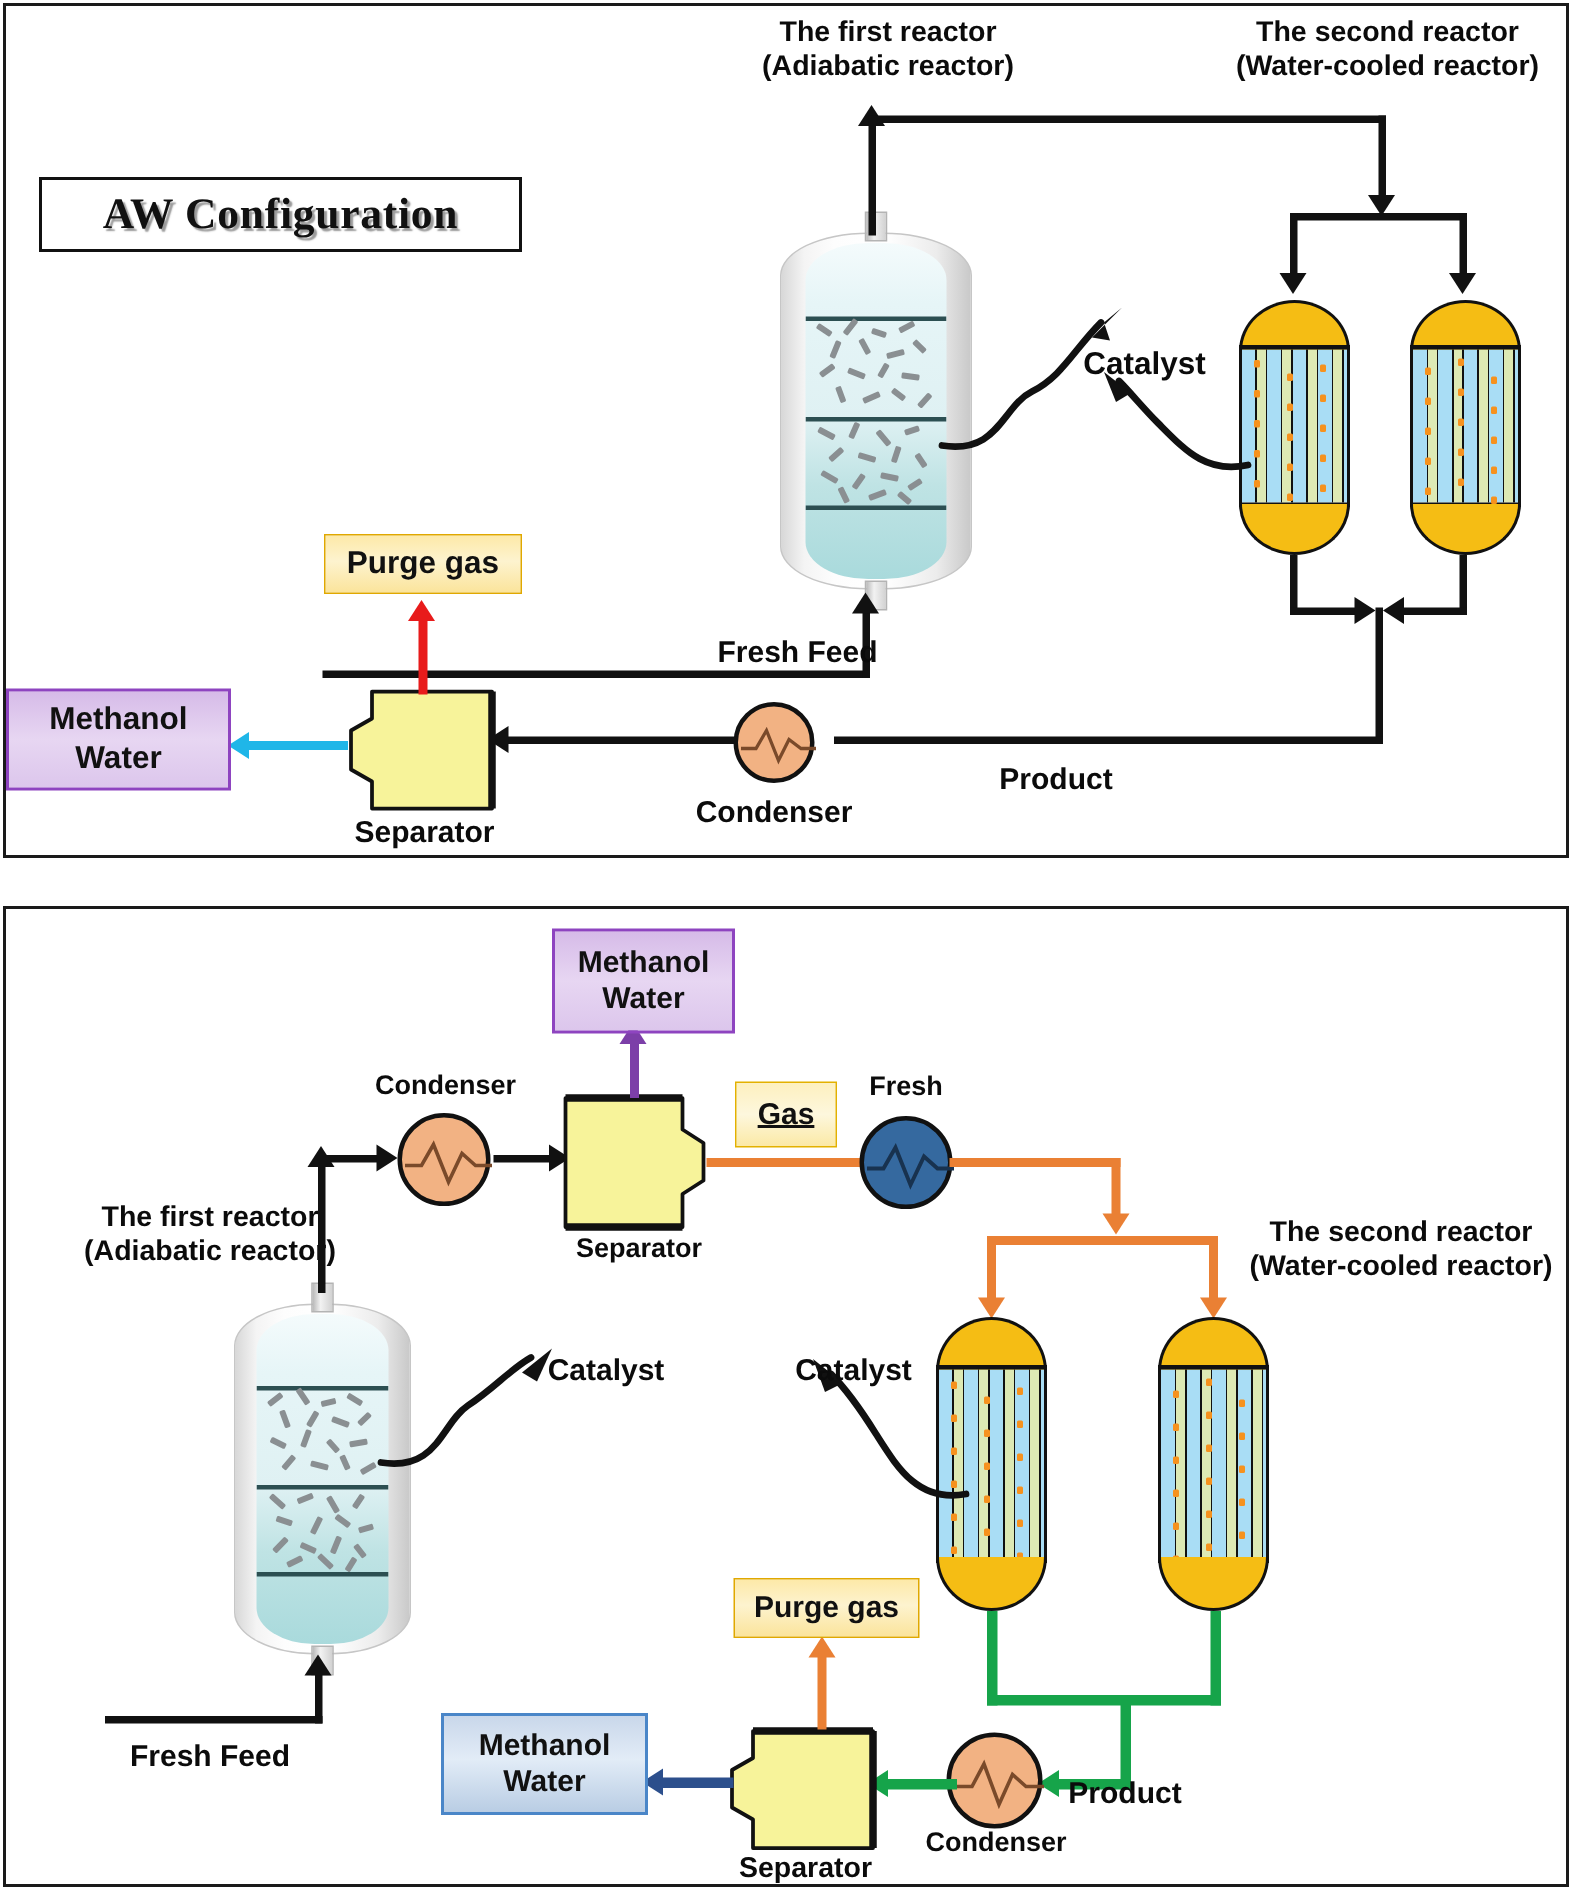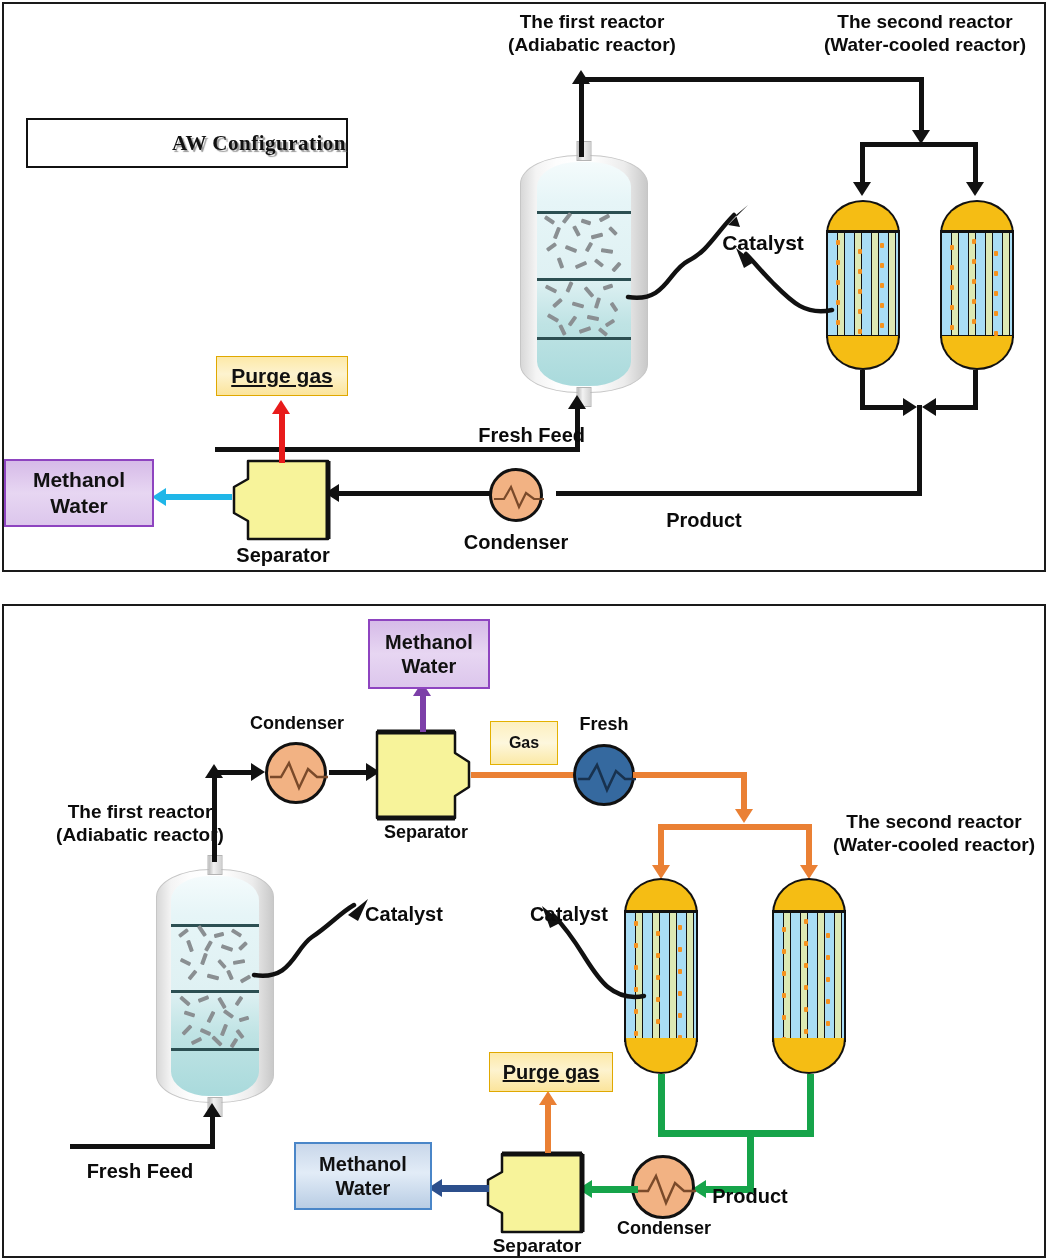--- a/index.html
+++ b/index.html
@@ -19,21 +19,21 @@
       text-shadow:2px 2px 1px rgba(120,120,120,.75);
       letter-spacing:.5px;}
 
   
   .lbl{position:absolute;font-weight:bold;color:#0b0b0b;line-height:1.22;text-align:center;white-space:pre;}
 
   
   .tagbox{position:absolute;box-sizing:border-box;display:flex;flex-direction:column;
       align-items:center;justify-content:center;font-weight:bold;line-height:1.22;text-align:center;}
   .tag-purge{background:linear-gradient(to bottom,#fde9a8 0%,#fdf3cf 45%,#fbe49b 100%);
-      border:1.5px solid #e0a800;color:#111;text-decoration:underline;}
+      border:1.5px solid #e0a800;color:#111;}
   .tag-gas{background:linear-gradient(to bottom,#fdf0bf 0%,#fdf7dd 50%,#fbe9a6 100%);
       border:1.5px solid #e3b100;color:#111;}
   .tag-meoh-purple{background:linear-gradient(to bottom,#d6bbe8 0%,#e7d6f2 50%,#dcc6ec 100%);
       border:2px solid #8e44c0;color:#111;}
   .tag-meoh-blue{background:linear-gradient(to bottom,#c9d7ea 0%,#e2ecf7 45%,#b9cde4 100%);
       border:2px solid #4a86c8;color:#111;}
 
   
   .pipe{position:absolute;background:#111;}
   .pipe.orange{background:#ea8034;}
@@ -94,21 +94,21 @@
   .xch svg{position:absolute;left:0;top:0;}
 
   
   .callout{position:absolute;overflow:visible;}
 </style>
 </head>
 <body>
 
 <div class="panel" id="panel-aw">
 
-  <div class="config-box" style="left:22px;top:114px;width:318px;height:46px;font-size:21px;justify-content:flex-end;">
+  <div class="config-box" style="left:22px;top:114px;width:318px;height:46px;font-size:29px;">
     <span>AW Configuration</span>
   </div>
 
   <div class="lbl" style="left:478px;top:6px;width:220px;font-size:19px;">The first reactor
 (Adiabatic reactor)</div>
   <div class="lbl" style="left:798px;top:6px;width:246px;font-size:19px;">The second reactor
 (Water-cooled reactor)</div>
 
   <div class="adia" style="left:516px;top:151px;width:128px;height:238px;">
     <div class="shell"></div>
@@ -348,21 +348,21 @@
   <div class="lbl" style="left:357px;top:216px;width:130px;font-size:18px;">Separator</div>
 
   <div class="pipe" style="left:416px;top:86px;width:6px;height:40px;background:#7c3fa8;"></div>
   <div class="arrow ar-up purple" style="left:409px;top:76px;"></div>
   <div class="tagbox tag-meoh-purple" style="left:364px;top:13px;width:122px;height:70px;font-size:20px;">
     <span>Methanol</span>
     <span>Water</span>
   </div>
 
   <div class="pipe orange" style="left:467px;top:166px;width:104px;height:6px;"></div>
-  <div class="tagbox tag-gas" style="left:486px;top:115px;width:68px;height:44px;font-size:16px;">
+  <div class="tagbox tag-gas" style="left:486px;top:115px;width:68px;height:44px;font-size:20px;text-decoration:underline;">
     <span>Gas</span>
   </div>
 
   <div class="xch heat" style="left:569px;top:138px;width:62px;height:62px;">
     <svg width="62" height="62" viewBox="0 0 62 62">
       <polyline points="2,32 13,32 21,18 31,43 40,24 49,32 60,32" fill="none" stroke="#18324f" stroke-width="2.6"></polyline>
     </svg>
   </div>
   <div class="lbl" style="left:545px;top:108px;width:110px;font-size:18px;">Fresh</div>
 

